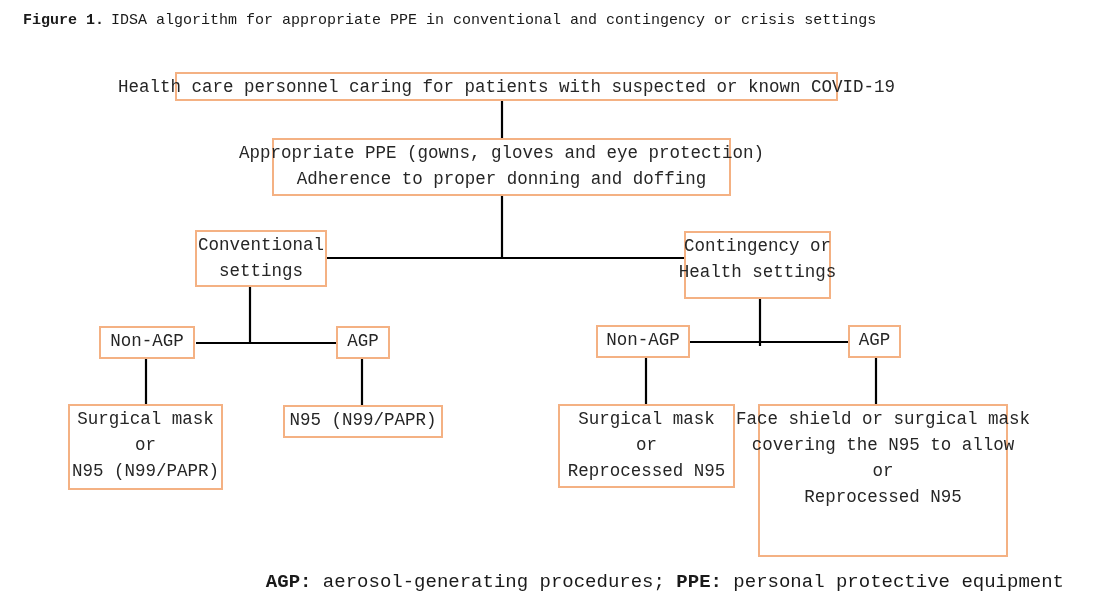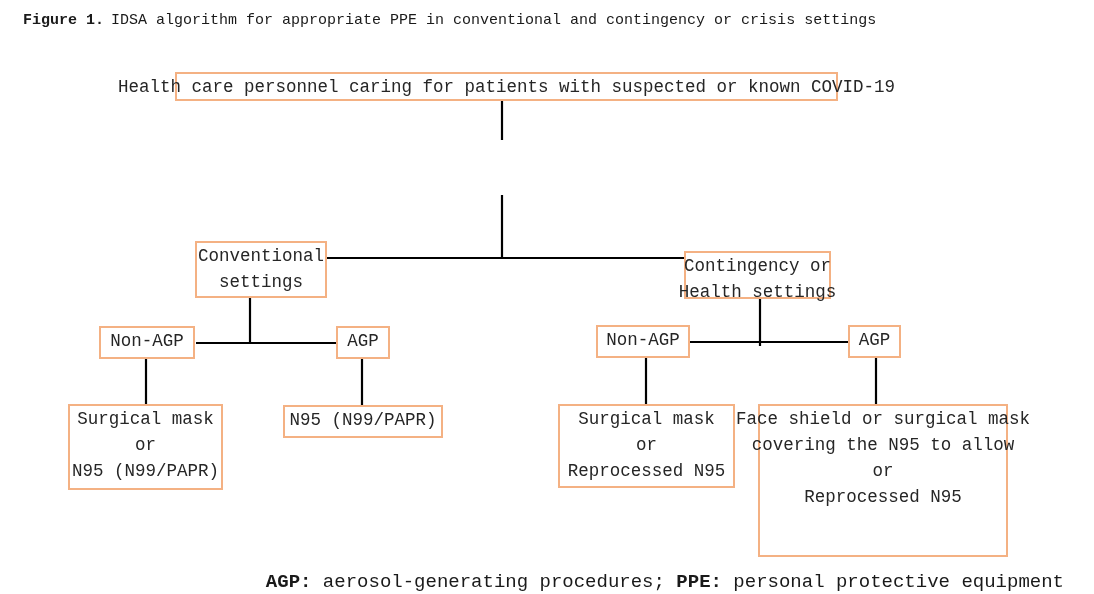--- a/index.html
+++ b/index.html
@@ -75,27 +75,31 @@
     <line x1="689" y1="342" x2="849" y2="342" stroke="#000" stroke-width="2.2"></line>
 
     <line x1="646" y1="357" x2="646" y2="405" stroke="#000" stroke-width="2.2"></line>
     <line x1="876" y1="357" x2="876" y2="405" stroke="#000" stroke-width="2.2"></line>
   </svg>
 
   <div class="node" style="left:175px;top:72px;width:663px;height:29px;">
     <span>Health care personnel caring for patients with suspected or known COVID-19</span>
   </div>
 
+  <div class="node" style="left:272px;top:138px;width:459px;height:58px;">
+    <span>Appropriate PPE (gowns, gloves and eye protection)</span>
+    <span>Adherence to proper donning and doffing</span>
+  </div>
 
-  <div class="node" style="left:195px;top:241px;width:132px;height:57px;">
+  <div class="node" style="left:195px;top:230px;width:132px;height:57px;">
     <span>Conventional</span>
     <span>settings</span>
   </div>
 
-  <div class="node" style="left:684px;top:231px;width:147px;height:48px;margin-top:20px;">
+  <div class="node" style="left:684px;top:231px;width:147px;height:68px;">
     <span>Contingency or</span>
     <span>Health settings</span>
   </div>
 
   <div class="node" style="left:99px;top:326px;width:96px;height:33px;">
     <span>Non-AGP</span>
   </div>
 
   <div class="node" style="left:336px;top:326px;width:54px;height:33px;">
     <span>AGP</span>

